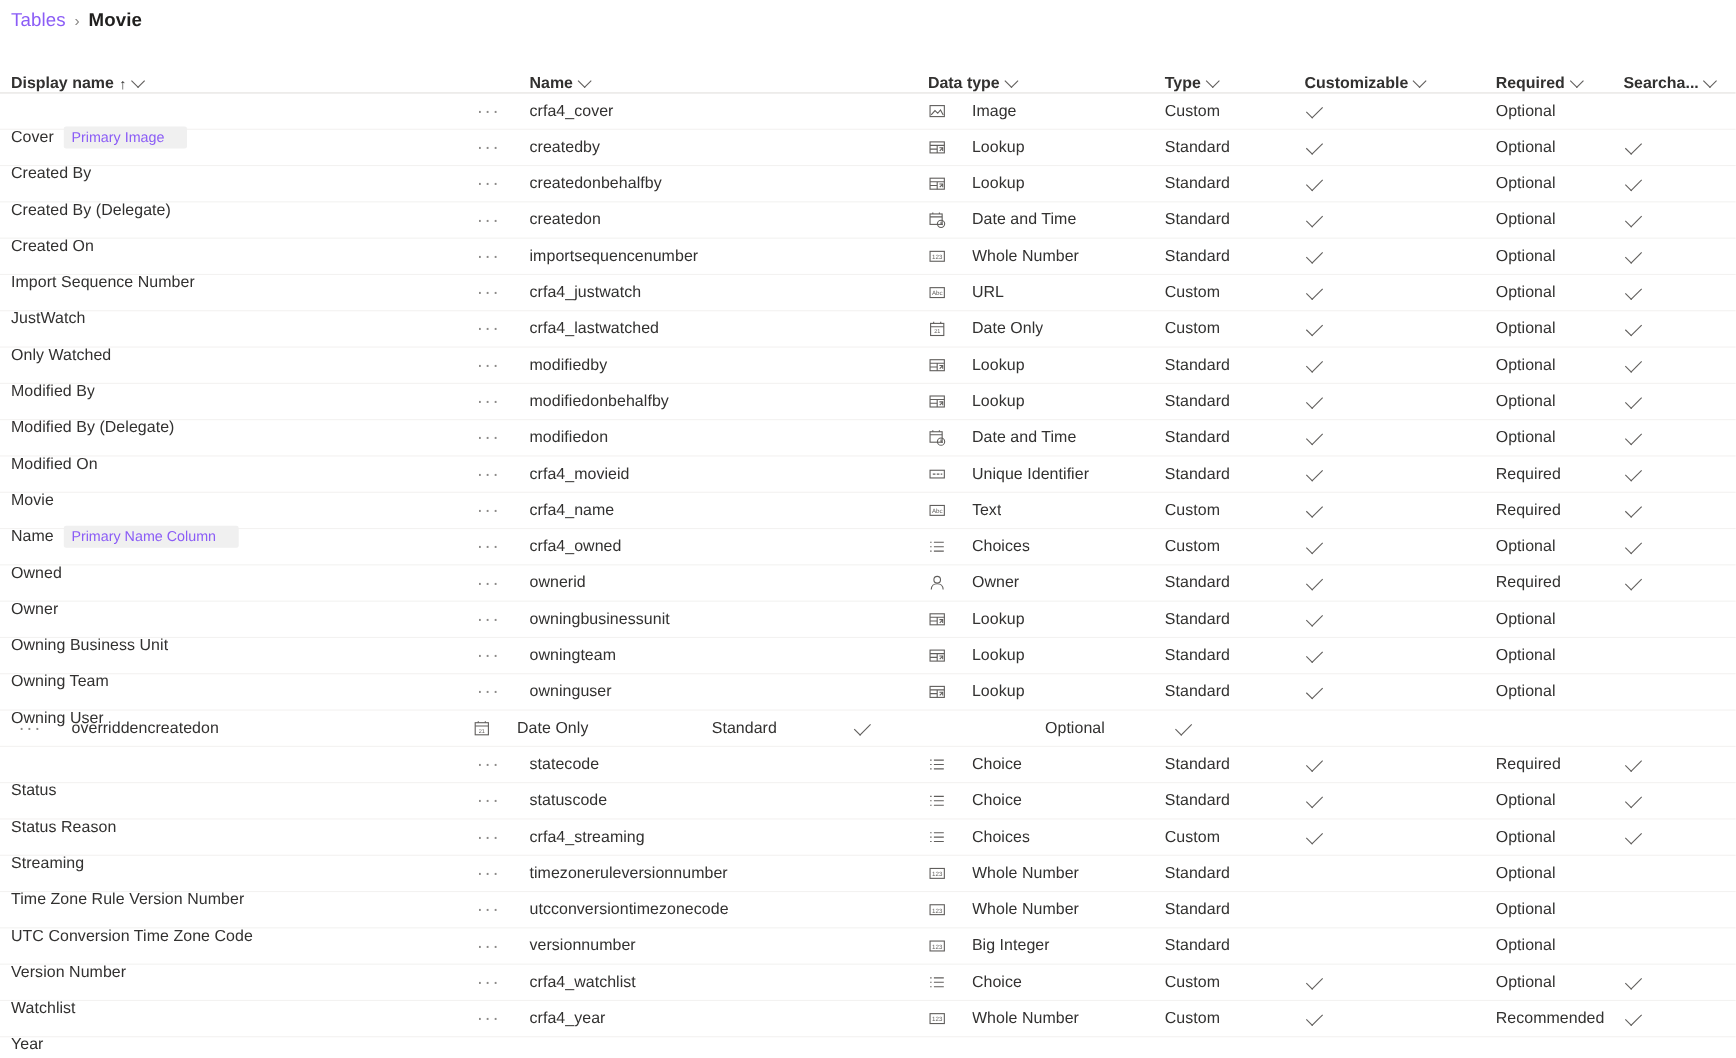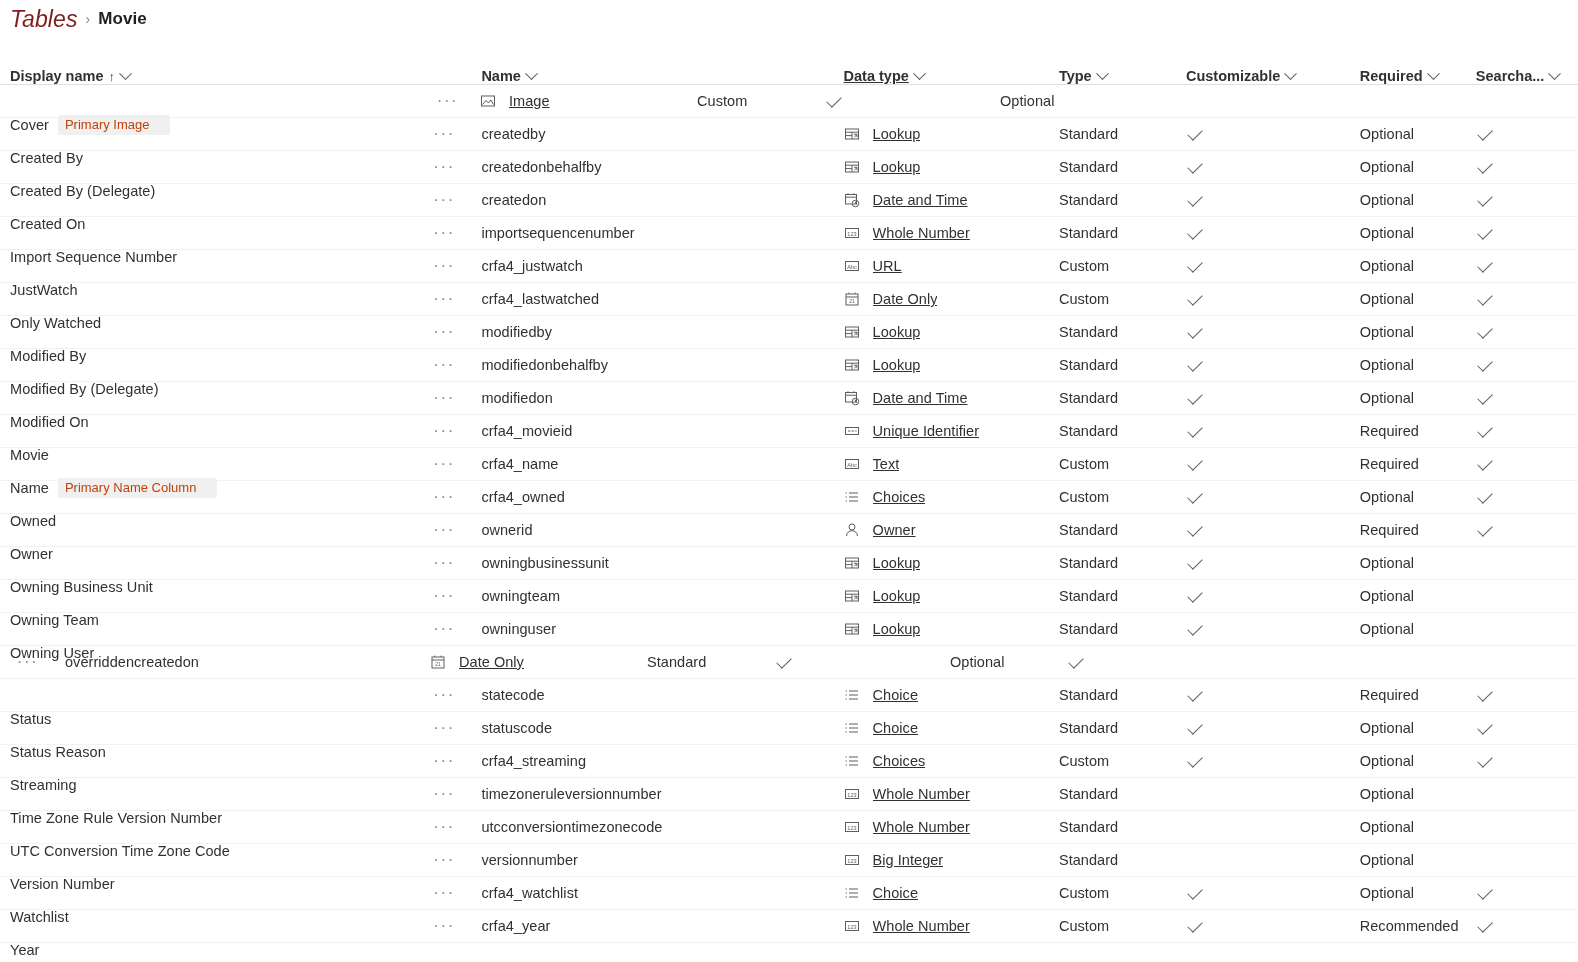--- a/index.html
+++ b/index.html
@@ -17,25 +17,24 @@
 
   
   .breadcrumb {
     display: flex;
     align-items: center;
     height: 38px;
     padding: 0 0 0 10px;
     gap: 8px;
   }
   .bc-link {
-    font-size: 23px;
-    color: #7f1d1d;
+    font-size: 17px;
+    color: #8b5cf6;
     cursor: pointer;
     letter-spacing: .1px;
-    font-style: italic;
   }
   .bc-sep {
     font-size: 14px;
     color: #8a8886;
     line-height: 1;
     user-select: none;
   }
   .bc-current {
     font-size: 17px;
     font-weight: 600;
@@ -59,21 +58,21 @@
   .row.header {
     height: 31px;
     border-bottom: 1px solid #e1dfdd;
     align-items: flex-end;
   }
 
   
   .c-display   { width: 420px; padding-left: 10px; }
   .c-menu      { width: 55px;  display: flex; justify-content: center; }
   .c-name      { width: 370px; padding-left: 10px; }
-  .c-datatype  { width: 218px; padding-left: 5px; text-decoration: underline; }
+  .c-datatype  { width: 218px; padding-left: 5px; }
   .c-type      { width: 125px; padding-left: 4px; }
   .c-custom    { width: 168px; padding-left: 7px; }
   .c-required  { width: 117px; padding-left: 2px; margin-left: 12px; }
   .c-search    { width: 105px; padding-left: 2px; }
 
   .hdr-cell {
     display: flex;
     align-items: center;
     gap: 6px;
     font-size: 14.5px;
@@ -112,21 +111,21 @@
   .display-wrap {
     display: flex;
     align-items: center;
     gap: 9px;
     margin-top: 48px;
   }
   .display-link { cursor: pointer; }
 
   .badge {
     background: #f0f0f0;
-    color: #c2410c;
+    color: #8b5cf6;
     font-size: 13px;
     padding: 3px 21px 4px 7px;
     border-radius: 2px;
     white-space: nowrap;
     line-height: 1;
   }
 
   .ellipsis {
     color: #8a8886;
     font-size: 17px;
@@ -134,21 +133,21 @@
     letter-spacing: 1.5px;
     cursor: pointer;
     padding: 3px 5px;
     border-radius: 2px;
     user-select: none;
   }
 
   .dt-wrap {
     display: flex;
     align-items: center;
-    gap: 13px;
+    gap: 24px;
   }
   .dt-icon {
     width: 16px;
     height: 16px;
     flex: none;
     display: block;
   }
 
   .check {
     width: 14px;
@@ -223,20 +222,21 @@
       <div class="row data">
         <div class="c-display">
           <div class="display-wrap">
             <span class="cell-text display-link">Cover</span>
             <span class="badge">Primary Image</span>
           </div>
         </div>
         <div class="c-menu">
           <span class="ellipsis">···</span>
         </div>
+        <div class="c-name"><span class="cell-text">crfa4_cover</span></div>
         <div class="c-datatype">
           <div class="dt-wrap">
             <span style="display: flex;">
               <svg class="dt-icon" viewBox="0 0 16 16">
                 <rect x="1.5" y="3" width="13" height="10" stroke="#605e5c" fill="none" stroke-width="1"></rect>
                 <path d="M2.5 11.5 L6 7.5 L8.5 10 L11 7 L13.5 11.5" stroke="#605e5c" fill="none" stroke-width="1"></path>
               </svg>
             </span>
             <span class="cell-text">Image</span>
           </div>

